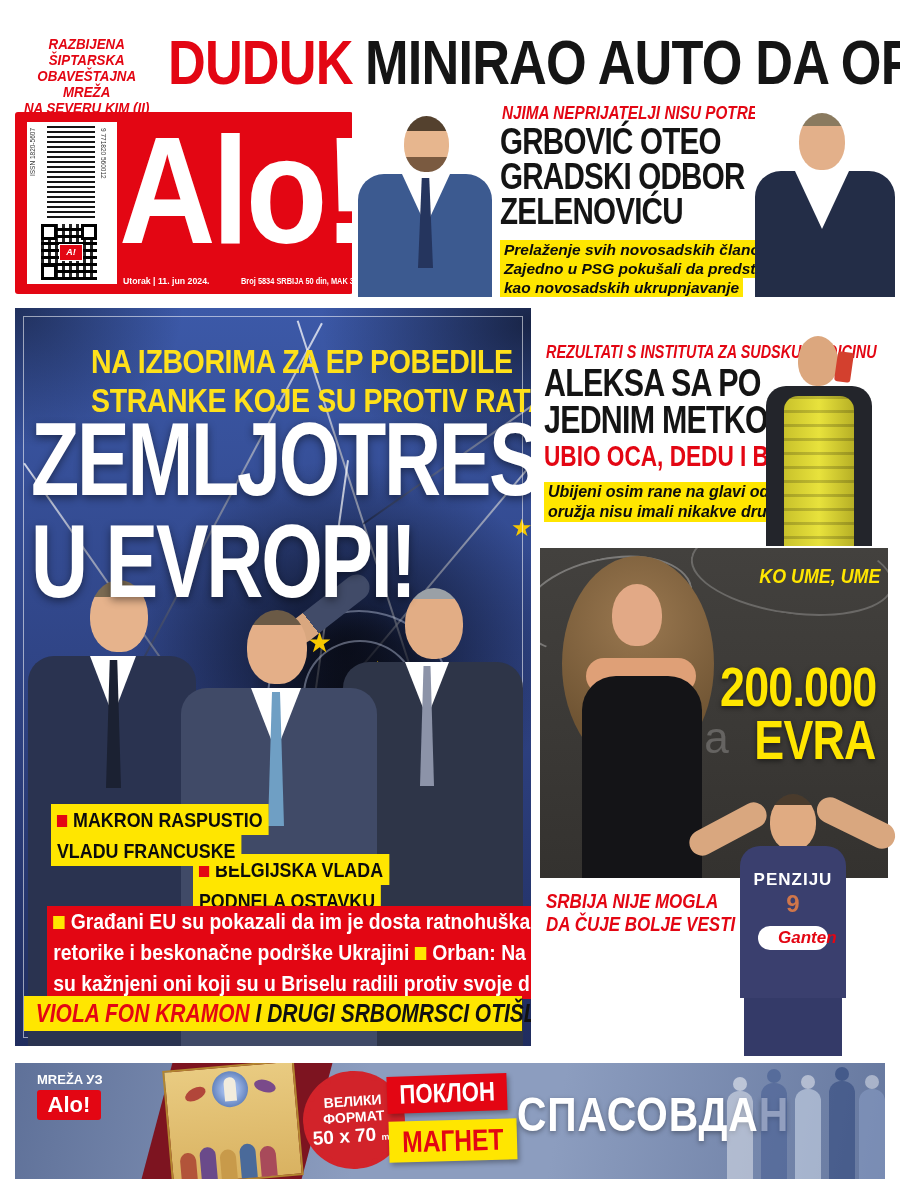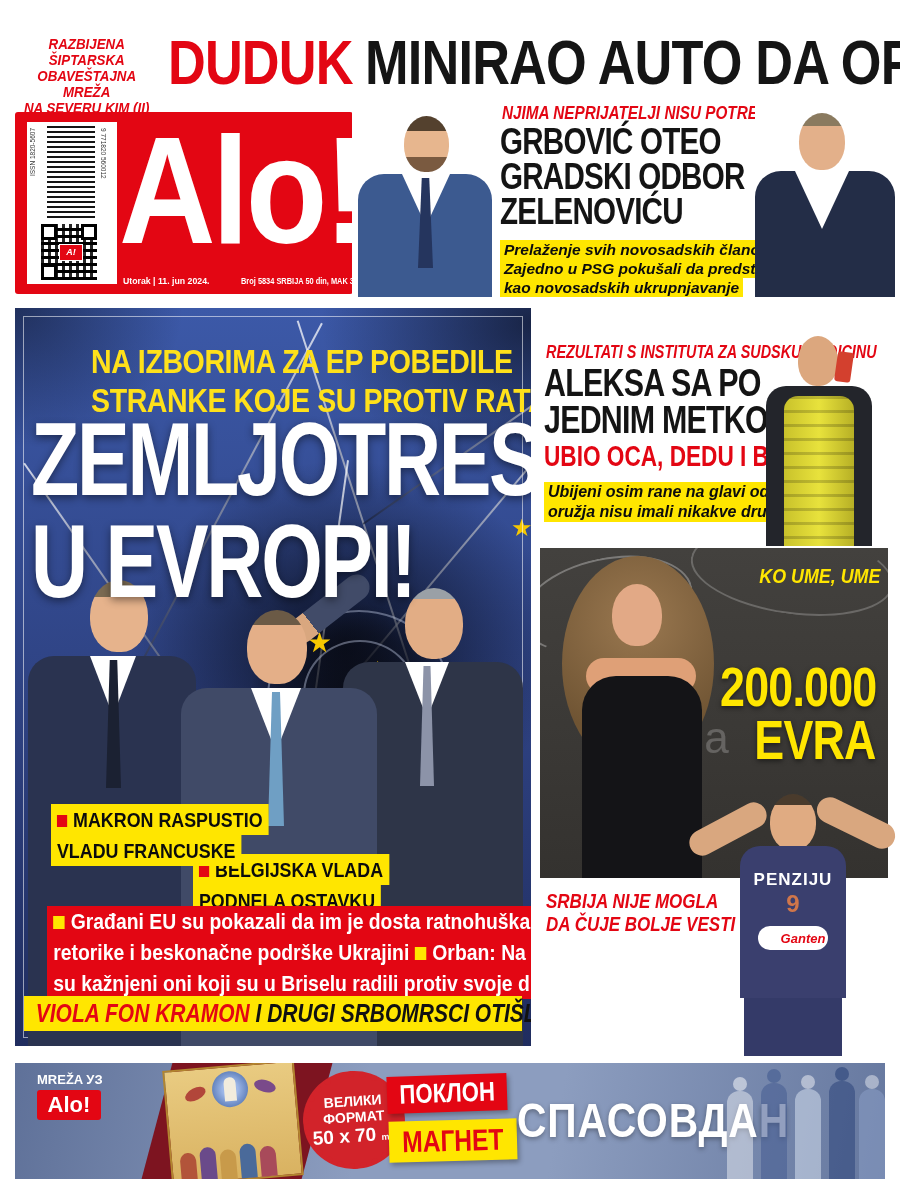--- a/index.html
+++ b/index.html
@@ -217,21 +217,21 @@
 </div>
 
 <div class="abs" style="left:690px;top:786px;width:205px;height:270px;z-index:6;">
   <div class="abs" style="left:-4px;top:30px;width:84px;height:26px;border-radius:13px;background:#d9a77f;transform:rotate(-28deg);"></div>
   <div class="abs" style="left:124px;top:24px;width:84px;height:26px;border-radius:13px;background:#d9a77f;transform:rotate(26deg);"></div>
   <div class="head" style="left:80px;top:8px;width:46px;height:56px;background:linear-gradient(#4a3b2c 0 20%,#e0ab82 20%);"></div>
   <div class="torso" style="left:50px;top:60px;width:106px;height:152px;background:#3a3f6e;border-radius:20px 20px 0 0;"></div>
   <div class="abs b9" style="left:50px;top:84px;width:106px;text-align:center;color:#fff;font-size:17px;letter-spacing:1px;">PENZIJU</div>
   <div class="abs b9" style="left:50px;top:104px;width:106px;text-align:center;color:#d0764a;font-size:24px;">9</div>
   <div class="abs" style="left:68px;top:140px;width:70px;height:24px;background:#fff;border-radius:12px;text-align:center;line-height:24px;">
-    <span class="red it b9" style="font-size:13px;margin-left:20px;">Ganten</span>
+    <span class="red it b9" style="font-size:17px;margin-left:20px;">Ganten</span>
   </div>
   <div class="abs" style="left:54px;top:212px;width:98px;height:58px;background:#343a68;"></div>
 </div>
 
 <div class="abs" style="left:15px;top:1063px;width:870px;height:116px;background:linear-gradient(100deg,#5f7199,#8c9dbf 40%,#8c9dbf 62%,#66789f);overflow:hidden;">
   <div class="abs b9" style="left:22px;top:9px;color:#fff;font-size:13px;">MREŽA УЗ</div>
   <div class="abs" style="left:22px;top:27px;width:64px;height:30px;background:#e30613;border-radius:3px;text-align:center;line-height:30px;">
     <span class="b9" style="color:#fff;font-size:22px;">Alo!</span>
   </div>
 
@@ -254,21 +254,21 @@
     <div style="font-size:19px;"><span>50 x 70</span> <span style="font-size:9px;">mm</span></div>
   </div>
 
   <div class="abs" style="left:372px;top:12px;width:120px;height:37px;background:#e30613;transform:rotate(-2deg);text-align:center;line-height:37px;box-shadow:2px 3px 5px rgba(0,0,0,.3);">
     <span class="b9" style="color:#fff;font-size:27px;display:inline-block;transform:scaleX(.82);">ПОКЛОН</span>
   </div>
   <div class="abs" style="left:374px;top:57px;width:128px;height:41px;background:#ffe600;transform:rotate(-1.5deg);text-align:center;line-height:41px;box-shadow:2px 3px 5px rgba(0,0,0,.3);">
     <span class="b9" style="color:#e30613;font-size:30px;display:inline-block;transform:scaleX(.82);">МАГНЕТ</span>
   </div>
 
-  <div class="abs b9" style="left:502px;top:30px;color:#fff;font-size:48px;letter-spacing:1px;text-shadow:0 2px 6px rgba(0,0,0,.35);">
+  <div class="abs b9" style="left:502px;top:24px;color:#fff;font-size:48px;letter-spacing:1px;text-shadow:0 2px 6px rgba(0,0,0,.35);">
     <span class="cond" style="transform:scaleX(.85);">СПАСОВДАН</span>
   </div>
 
   <div class="abs" style="left:700px;top:0;width:170px;height:116px;opacity:.85;">
     <div class="ghosth" style="left:18px;top:14px;width:14px;height:14px;background:rgba(255,255,255,.6);"></div>
     <div class="ghostb" style="left:12px;top:28px;width:26px;height:88px;background:rgba(255,255,255,.5);"></div>
     <div class="ghosth" style="left:52px;top:6px;width:14px;height:14px;background:rgba(73,96,148,.8);"></div>
     <div class="ghostb" style="left:46px;top:20px;width:26px;height:96px;background:rgba(73,96,148,.7);"></div>
     <div class="ghosth" style="left:86px;top:12px;width:14px;height:14px;background:rgba(255,255,255,.55);"></div>
     <div class="ghostb" style="left:80px;top:26px;width:26px;height:90px;background:rgba(230,238,250,.55);"></div>

